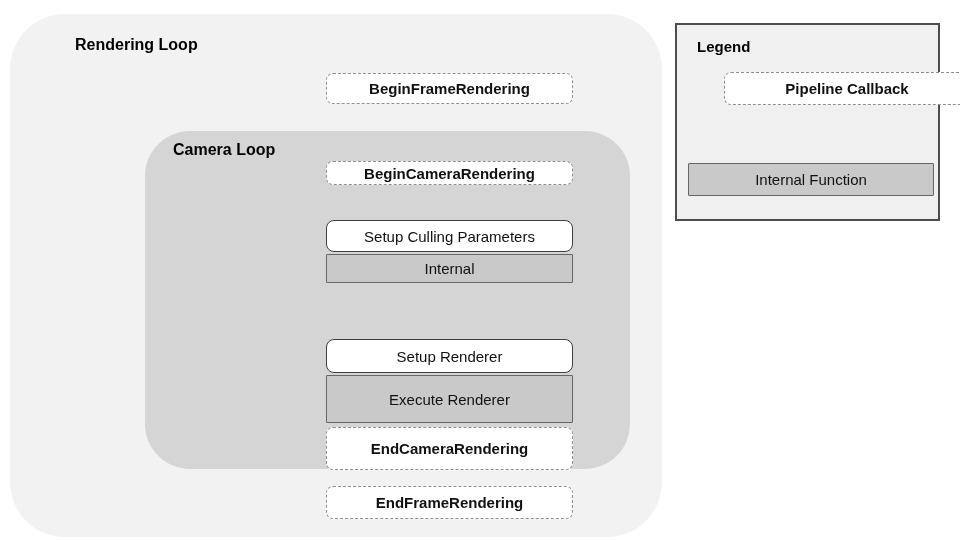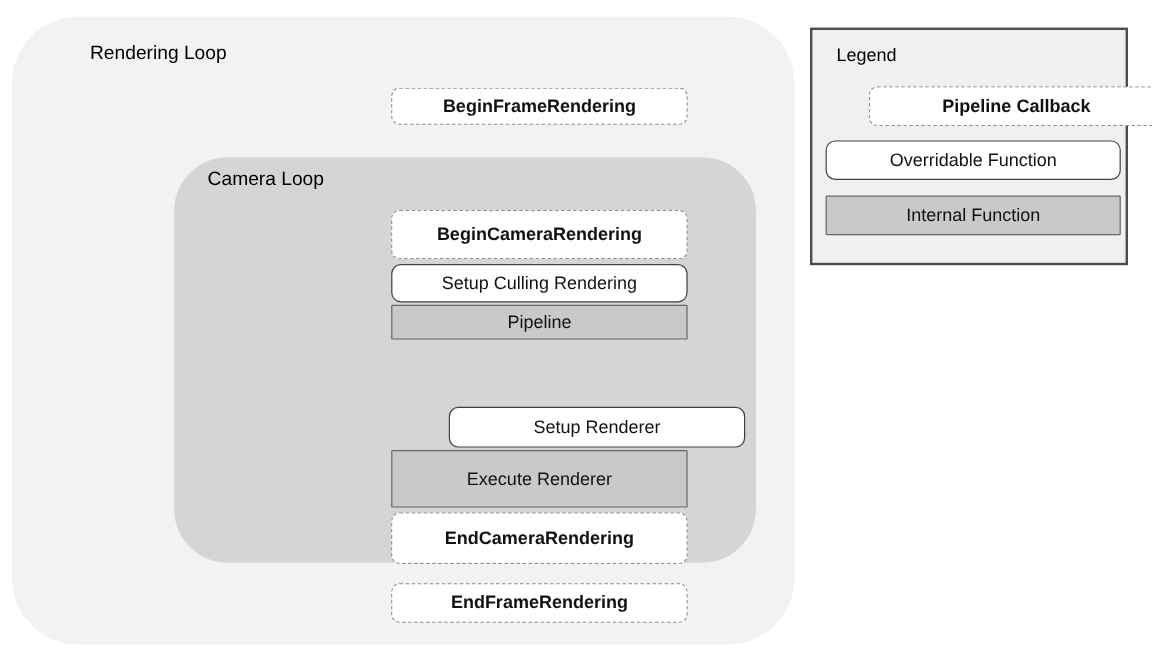--- a/index.html
+++ b/index.html
@@ -30,21 +30,21 @@
     left: 145px;
     top: 131px;
     width: 485px;
     height: 338px;
     background: #d5d5d5;
     border-radius: 45px;
   }
   .loop-label {
     position: absolute;
     font-size: 16px;
-    font-weight: normal;
+    font-weight: bold;
     color: #000000;
     white-space: nowrap;
   }
   .rendering-loop-label { left: 75px; top: 36px; }
   .camera-loop-label   { left: 173px; top: 141px; }
 
   
   .node {
     position: absolute;
     left: 326px;
@@ -69,46 +69,46 @@
     border: 1.5px solid #404040;
     border-radius: 8px;
   }
   .type-internal {
     background: #c9c9c9;
     border: 1.5px solid #666666;
     border-radius: 1px;
   }
 
   .n-begin-frame  { top: 73px;  height: 31px; }
-  .n-begin-camera { top: 175px; height: 41px; }
+  .n-begin-camera { top: 161px; height: 24px; }
   .n-setup-cull   { top: 220px; height: 32px; }
   .n-culling      { top: 254px; height: 29px; }
   .n-build-data   { top: 306px; height: 32px; }
-  .n-setup-rend   { top: 339px; height: 34px; margin-left: 48px; }
+  .n-setup-rend   { top: 339px; height: 34px; }
   .n-exec-rend    { top: 375px; height: 48px; }
   .n-end-camera   { top: 427px; height: 43px; }
   .n-end-frame    { top: 486px; height: 33px; }
 
   
   .legend {
     position: absolute;
     left: 675px;
     top: 23px;
     width: 265px;
     height: 198px;
     box-sizing: border-box;
     background: #f0f0f1;
     border: 2px solid #4d4d4d;
   }
   .legend-title {
     position: absolute;
     left: 20px;
     top: 13px;
     font-size: 15px;
-    font-weight: normal;
+    font-weight: bold;
     color: #000000;
   }
   .legend-item {
     position: absolute;
     left: 11px;
     width: 246px;
     height: 33px;
     box-sizing: border-box;
     display: flex;
     align-items: center;
@@ -129,36 +129,35 @@
   <div class="rendering-loop"></div>
   <div class="loop-label rendering-loop-label">Rendering Loop</div>
 
   <div class="camera-loop"></div>
   <div class="loop-label camera-loop-label">Camera Loop</div>
 
   <div class="node type-callback n-begin-frame">BeginFrameRendering</div>
 
   <div class="node type-callback n-begin-camera">BeginCameraRendering</div>
 
-  <div class="node type-overridable n-setup-cull">Setup Culling Rendering</div>
+  <div class="node type-overridable n-setup-cull">Setup Culling Parameters</div>
 
-  <div class="node type-internal n-culling">Pipeline</div>
+  <div class="node type-internal n-culling">Internal</div>
 
 
   <div class="node type-overridable n-setup-rend">Setup Renderer</div>
 
   <div class="node type-internal n-exec-rend">Execute Renderer</div>
 
   <div class="node type-callback n-end-camera">EndCameraRendering</div>
 
   <div class="node type-callback n-end-frame">EndFrameRendering</div>
 
   <div class="legend">
     <div class="legend-title">Legend</div>
 
     <div class="legend-item type-callback li-callback">Pipeline Callback</div>
 
-    <div class="legend-item type-overridable li-overridable">Overridable Function</div>
 
     <div class="legend-item type-internal li-internal">Internal Function</div>
   </div>
 
 </div>
 
 </body></html>

